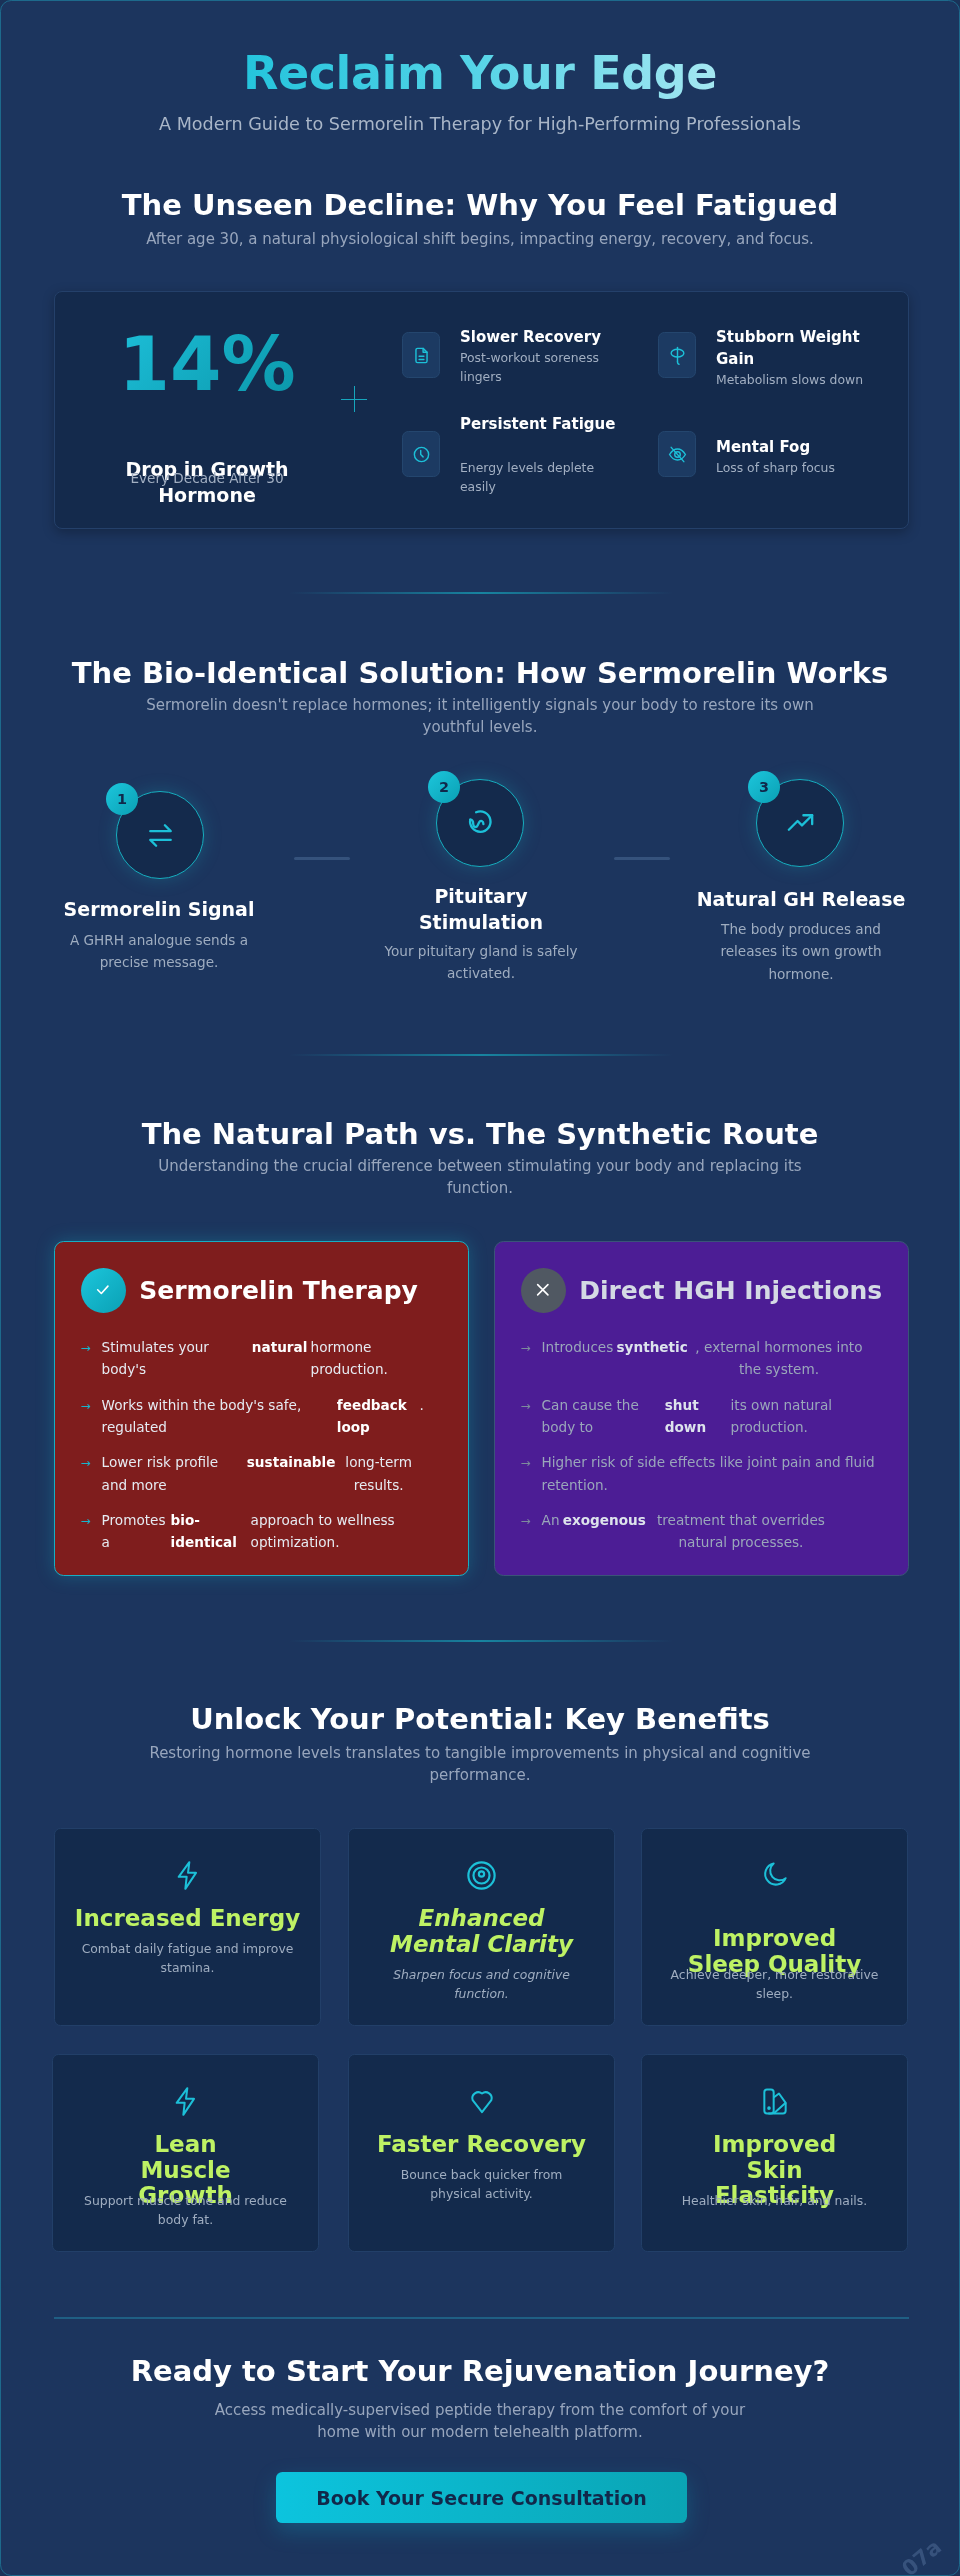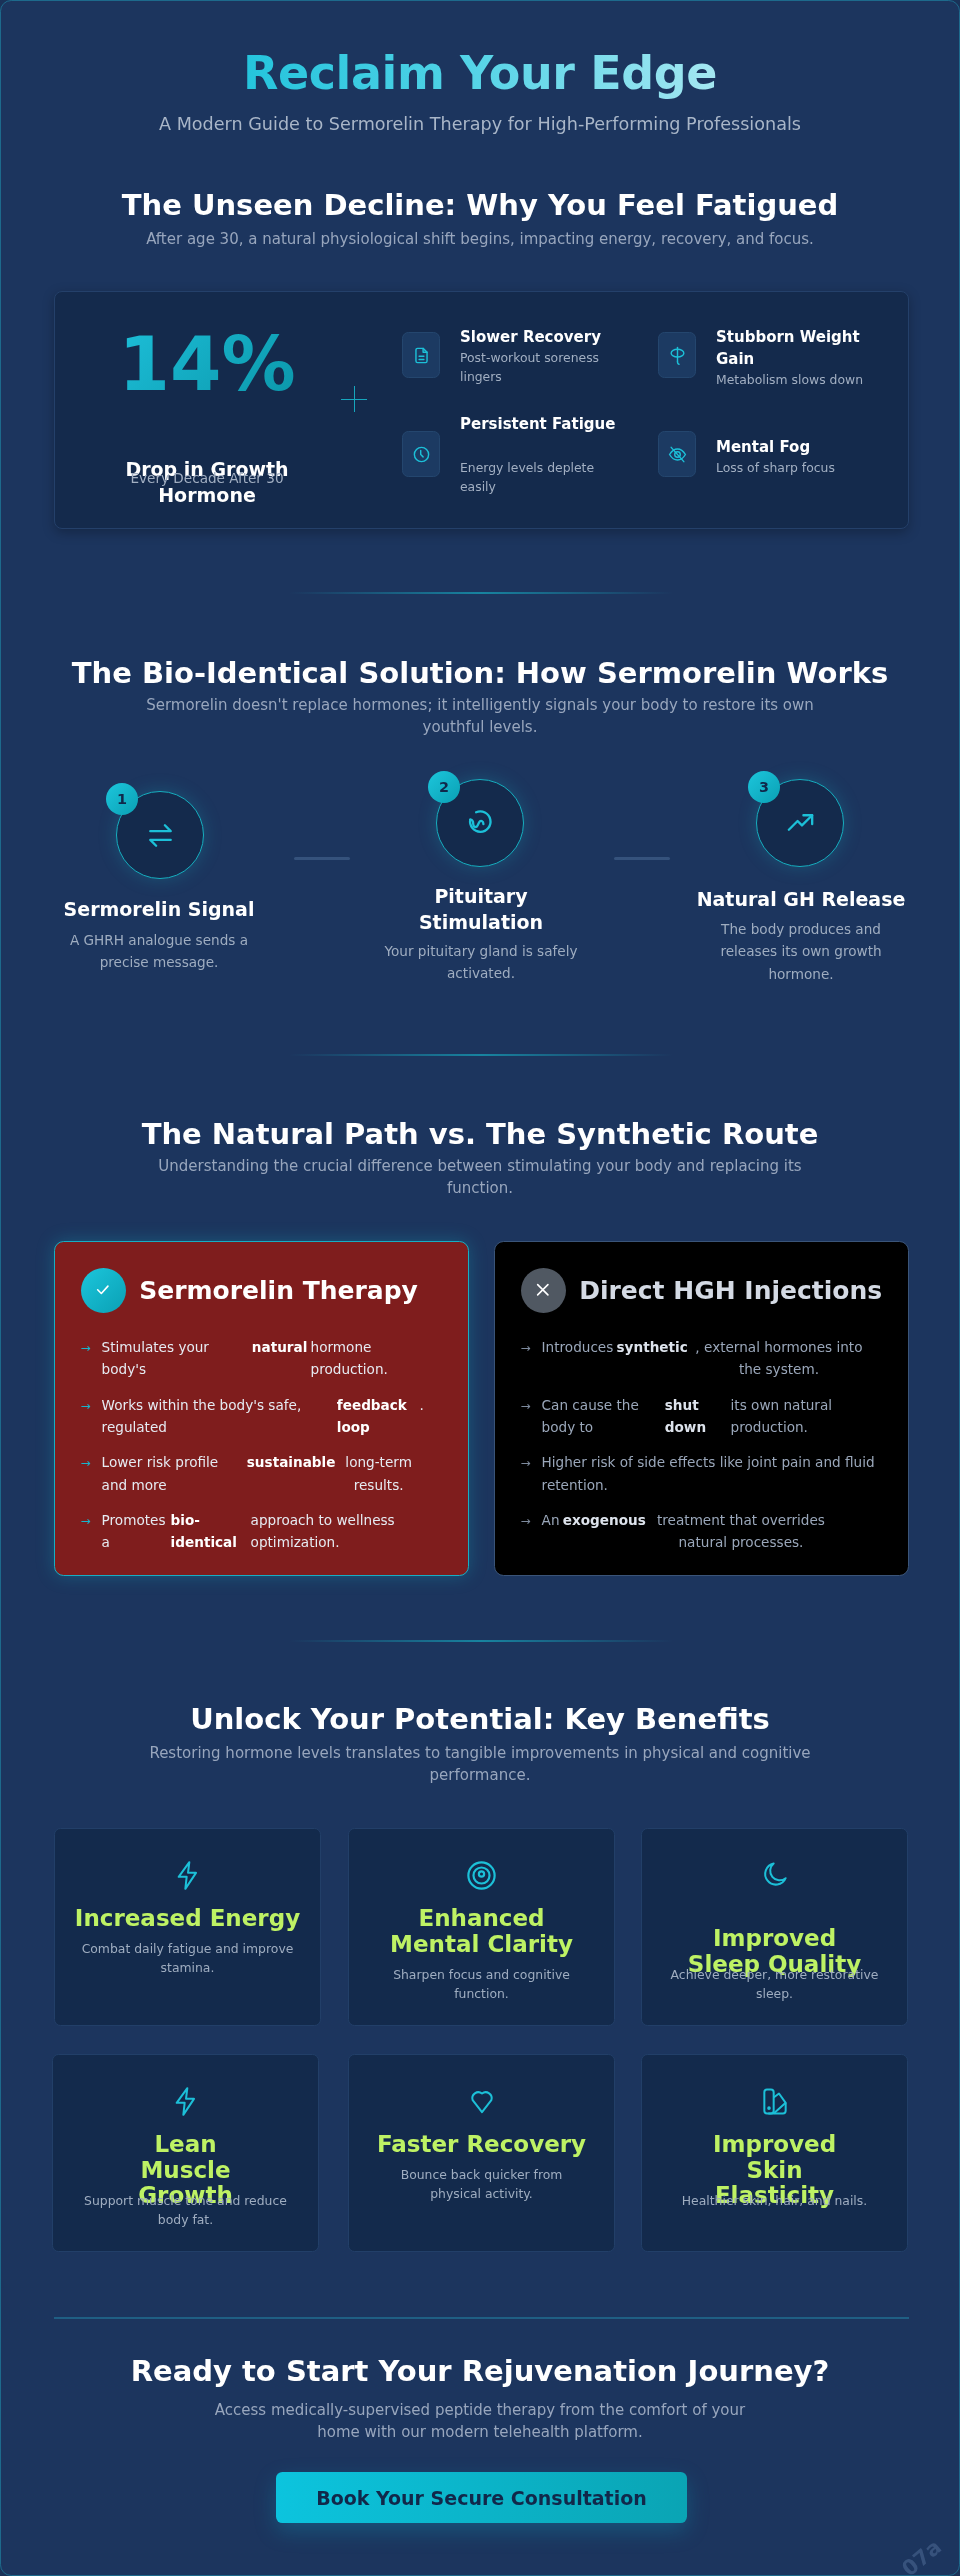--- a/index.html
+++ b/index.html
@@ -68,21 +68,21 @@
     background: linear-gradient(135deg, #1cc6dc, #0aa0b4); color: #10284a;
     font-weight: bold; font-size: 14.4px; display: flex; align-items: center; justify-content: center;
   }
   .step-title { position: absolute; left: 0; right: 0; font-size: 19px; font-weight: bold; line-height: 25.6px; color: #fff; }
   .step-desc { position: absolute; left: 16px; right: 16px; font-size: 13.6px; line-height: 22.4px; color: #9fadc0; }
   .step-connector { position: absolute; width: 56px; height: 3.2px; border-radius: 1.6px; background: #35527c; }
 
   
   .cmp-card { position: absolute; top: 1240px; width: 415px; height: 335px; border-radius: 9.6px; padding: 0; }
   .cmp-good { left: 53px; background: #7f1d1d; border: 1.6px solid #17aec2; box-shadow: 0 0 17.6px rgba(23,174,194,0.3); }
-  .cmp-bad { left: 493px; background: #000000; border: 0.8px solid #3a5478; }
+  .cmp-bad { left: 493px; background: #4c1d95; border: 0.8px solid #3a5478; }
   .cmp-head { position: absolute; left: 25.6px; top: 25.6px; display: flex; align-items: center; }
   .cmp-badge { width: 45px; height: 45px; border-radius: 50%; display: flex; align-items: center; justify-content: center; margin-right: 13.6px; }
   .cmp-good .cmp-badge { background: linear-gradient(135deg, #1cc6dc, #0aa0b4); }
   .cmp-bad .cmp-badge { background: #505862; }
   .cmp-title { font-size: 25px; font-weight: bold; }
   .cmp-good .cmp-title { color: #fff; }
   .cmp-bad .cmp-title { color: #d4dae4; }
   .cmp-list { position: absolute; left: 25.6px; right: 29px; top: 94px; list-style: none; }
   .cmp-item { display: flex; align-items: flex-start; font-size: 13.6px; line-height: 22.4px; margin-bottom: 12.8px; }
   .cmp-good .cmp-item { color: #e6ebf2; }
@@ -311,21 +311,21 @@
 
   <div class="ben-card" style="left:53px;top:1827px;">
     <div class="ben-icon">
       <svg width="32" height="35" viewBox="0 0 24 24" fill="none" stroke="#1cc0d8" stroke-width="1.5" stroke-linejoin="round">
           <path d="M13 2L5 13h6l-1 9 8-12h-6l1-8z"></path>
         </svg>
     </div>
     <div class="ben-title">Increased Energy</div>
     <div class="ben-desc" style="top:110px;">Combat daily fatigue and improve stamina.</div>
   </div>
-  <div class="ben-card" style="left:347px;top:1827px;">
+  <div class="ben-card" style="left:347px;top:1827px;font-style:italic;">
     <div class="ben-icon">
       <svg width="35" height="35" viewBox="0 0 24 24" fill="none" stroke="#1cc0d8" stroke-width="1.5">
           <circle cx="12" cy="12" r="9"></circle>
           <circle cx="12" cy="12" r="5.5"></circle>
           <circle cx="12" cy="11" r="1.8"></circle>
         </svg>
     </div>
     <div class="ben-title" style="left:32px;right:32px;">Enhanced Mental Clarity</div>
     <div class="ben-desc" style="top:136px;left:32px;right:32px;">Sharpen focus and cognitive function.</div>
   </div>

